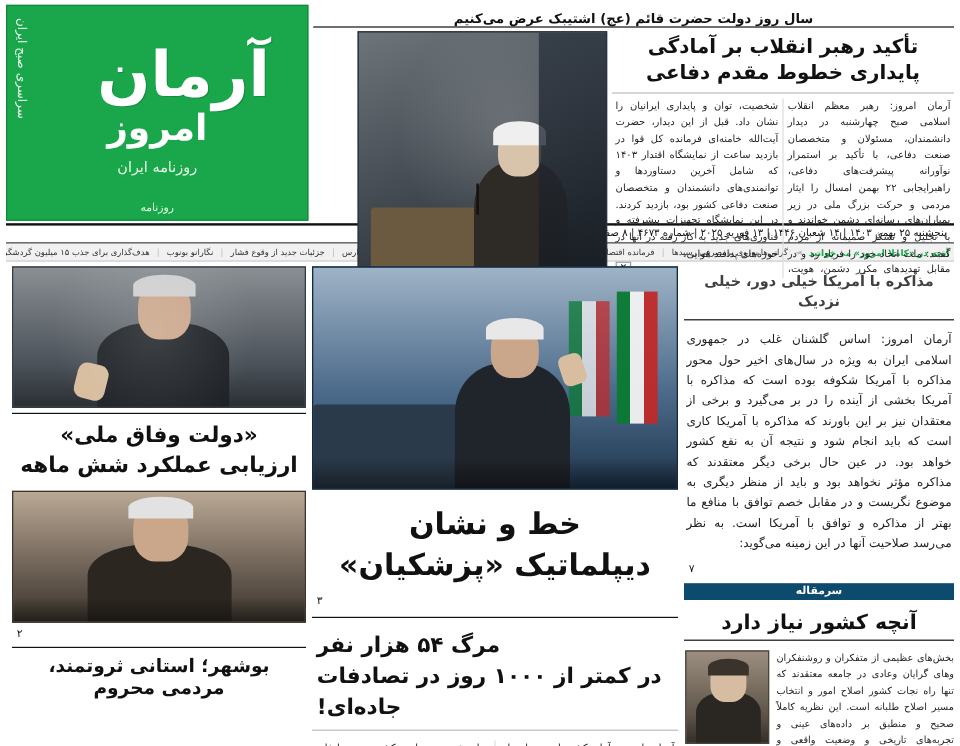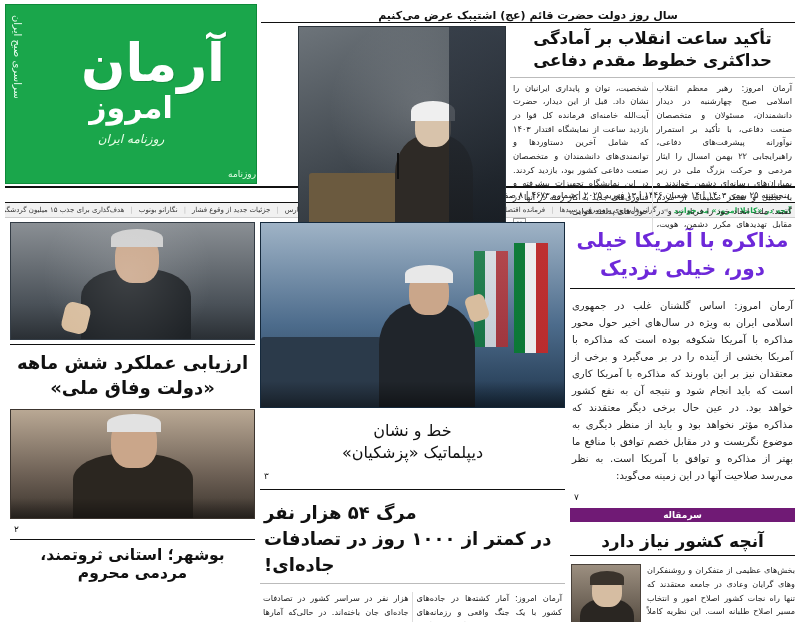--- a/index.html
+++ b/index.html
@@ -53,33 +53,33 @@
     font-size: 30px;
     font-weight: bold;
     line-height: 1.1;
     color: #fff;
     margin-top: 2px;
   }
   .logo-sub2 {
     font-size: 12px;
     color: #eaffe8;
     margin-top: 8px;
-    font-style: italic;
   }
   .logo-left-tag {
     position: absolute;
     left: 6px; top: 10px;
     writing-mode: vertical-rl;
     font-size: 10px;
     color: #eafff0;
   }
   .logo-bottom {
     position: absolute;
     bottom: 4px;
     width: 100%;
+    text-align: center;
     font-size: 9px;
     color: #e6ffe9;
   }
 
   .mast-mid {
     flex: 1;
     display: flex;
     flex-direction: column;
   }
   .mast-tagline {
@@ -198,44 +198,44 @@
   }
   .col-left {
     width: 245px;
     display: flex;
     flex-direction: column;
     gap: 4px;
   }
 
   
   .r-head {
-    font-size: 20px;
+    font-size: 12px;
     font-weight: bold;
     line-height: 1.4;
     text-align: center;
-    color: #6d28d9;
+    color: #404040;
     padding: 4px 2px 6px;
     border-bottom: 1px solid #111;
   }
   .r-body {
     font-size: 10px;
     line-height: 1.7;
     text-align: justify;
     color: #222;
     padding: 4px 2px;
     position: relative;
   }
   .r-pg {
     text-align: left;
     font-size: 9px;
     color: #111;
     padding: 0 4px;
   }
   .op-ribbon {
-    background: #701a75;
+    background: #0c4a6e;
     color: #fff;
     font-size: 9px;
     text-align: center;
     padding: 2px 0;
     margin-top: 2px;
     font-weight: bold;
   }
   .op-title {
     font-size: 17px;
     font-weight: bold;
@@ -281,22 +281,22 @@
 
   
   .m-photo {
     height: 186px;
     background: #1c3c5a;
     border: 1px solid #15293c;
     position: relative;
     overflow: hidden;
   }
   .m-head {
-    font-size: 16px;
-    font-weight: normal;
+    font-size: 25px;
+    font-weight: bold;
     text-align: center;
     line-height: 1.35;
     color: #111;
     padding: 8px 4px 4px;
   }
   .m-rule {
     border-bottom: 1px solid #111;
     margin: 4px 0 0;
   }
   .m-head2 {
@@ -394,21 +394,21 @@
 <body>
 
 <div class="page">
 
   <div class="masthead">
 
     <div class="mast-mid">
       <div class="mast-tagline">سال روز دولت حضرت قائم (عج) اشتیبک عرض می‌کنیم</div>
       <div class="lead-wrap">
         <div class="lead-text-col">
-          <div class="lead-headline">تأکید ساعت انقلاب بر آمادگی حداکثری خطوط مقدم دفاعی</div>
+          <div class="lead-headline">تأکید رهبر انقلاب بر آمادگی پایداری خطوط مقدم دفاعی</div>
           <div style="position:relative;flex:1;">
             <div class="lead-body">آرمان امروز: رهبر معظم انقلاب اسلامی صبح چهارشنبه در دیدار دانشمندان، مسئولان و متخصصان صنعت دفاعی، با تأکید بر استمرار نوآورانه پیشرفت‌های دفاعی، راهبر‌ایجابی ۲۲ بهمن امسال را ایثار مردمی و حرکت بزرگ ملی در زیر بمباران‌های رسانه‌ای دشمن خواندند و با تجلیل و تشکر صمیمانه از مردم گفتند: ملت اتحاد خود را فریاد زد و در مقابل تهدیدهای مکرر دشمن، هویت، شخصیت، توان و پایداری ایرانیان را نشان داد. قبل از این دیدار، حضرت آیت‌الله خامنه‌ای فرمانده کل قوا در بازدید ساعت از نمایشگاه اقتدار ۱۴۰۳ که شامل آخرین دستاوردها و توانمندی‌های دانشمندان و متخصصان صنعت دفاعی کشور بود، بازدید کردند. در این نمایشگاه تجهیزات پیشرفته و فناوری‌های جدید به کار رفته در آنها در حوزه‌های پدافند هوایی،</div>
             <div class="pagenum-box">۲</div>
           </div>
         </div>
         <div class="lead-photo">
           <div class="ph-bg-grad-1"></div>
           <div style="position:absolute;left:0;top:0;width:100%;height:100%;background:
                radial-gradient(circle at 62% 40%, rgba(255,255,255,.18), rgba(0,0,0,0) 55%);"></div>
           <div class="podium" style="left:10px;bottom:0;width:92px;height:58px;background:#6b5a3f;"></div>
@@ -504,22 +504,22 @@
       <div class="l-photo">
         <div class="ph-bg-grad-3"></div>
         <div class="ph-suit" style="left:70px;bottom:0;width:110px;height:70px;background:#1f2327;"></div>
         <div class="ph-person" style="left:104px;bottom:56px;width:44px;height:50px;"></div>
         <div style="position:absolute;left:100px;bottom:92px;width:52px;height:18px;background:#cfcfcf;border-radius:50% 50% 0 0;"></div>
         <div style="position:absolute;left:52px;bottom:6px;width:26px;height:30px;background:#d8bd9e;border-radius:8px;transform:rotate(14deg);"></div>
         <div style="position:absolute;left:0;top:0;width:100%;height:100%;background:radial-gradient(circle at 48% 45%, rgba(255,255,255,.14), rgba(0,0,0,0) 60%);"></div>
       </div>
 
       <div class="l-head2">
+        <div>«دولت وفاق ملی»</div>
         <div>ارزیابی عملکرد شش ماهه</div>
-        <div>«دولت وفاق ملی»</div>
       </div>
       <div class="l-photo2">
         <div class="ph-bg-grad-4"></div>
         <div class="ph-suit" style="left:62px;bottom:0;width:120px;height:64px;background:#2b2620;"></div>
         <div class="ph-person" style="left:100px;bottom:50px;width:46px;height:52px;"></div>
         <div style="position:absolute;left:96px;bottom:86px;width:54px;height:18px;background:#e2e2e2;border-radius:50% 50% 0 0;"></div>
         <div style="position:absolute;left:0;bottom:0;width:100%;height:20px;background:linear-gradient(180deg,rgba(0,0,0,0),rgba(0,0,0,.4));"></div>
       </div>
       <div class="l-pg">۲</div>
       <div class="l-foot">بوشهر؛ استانی ثروتمند، مردمی محروم</div>

